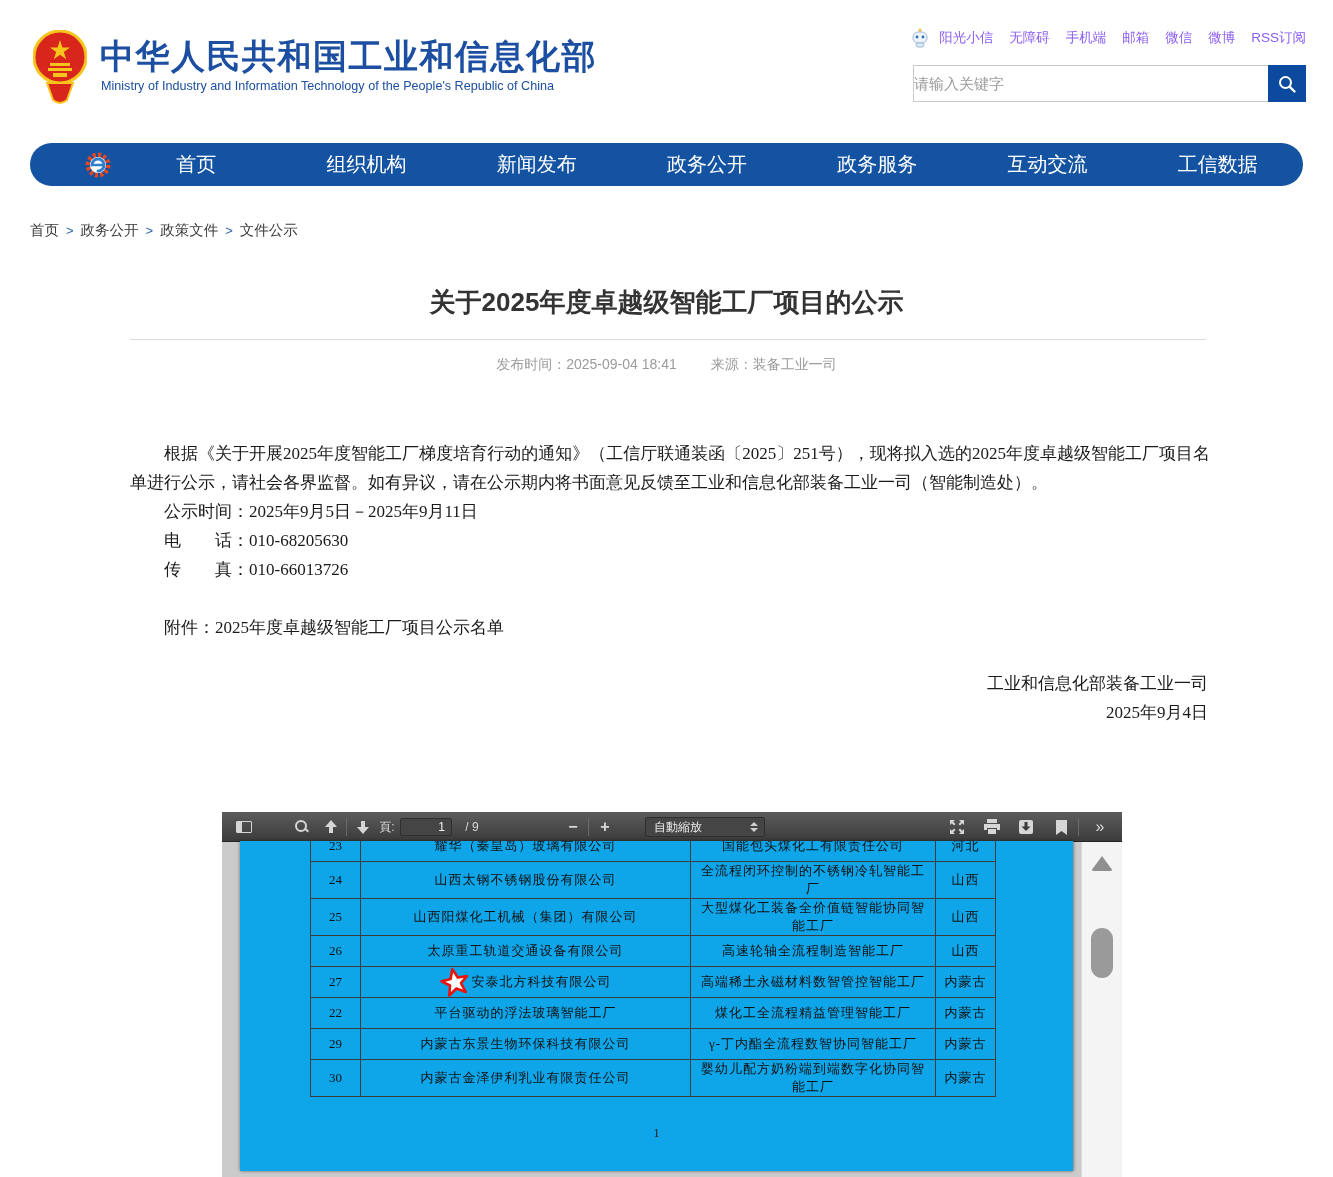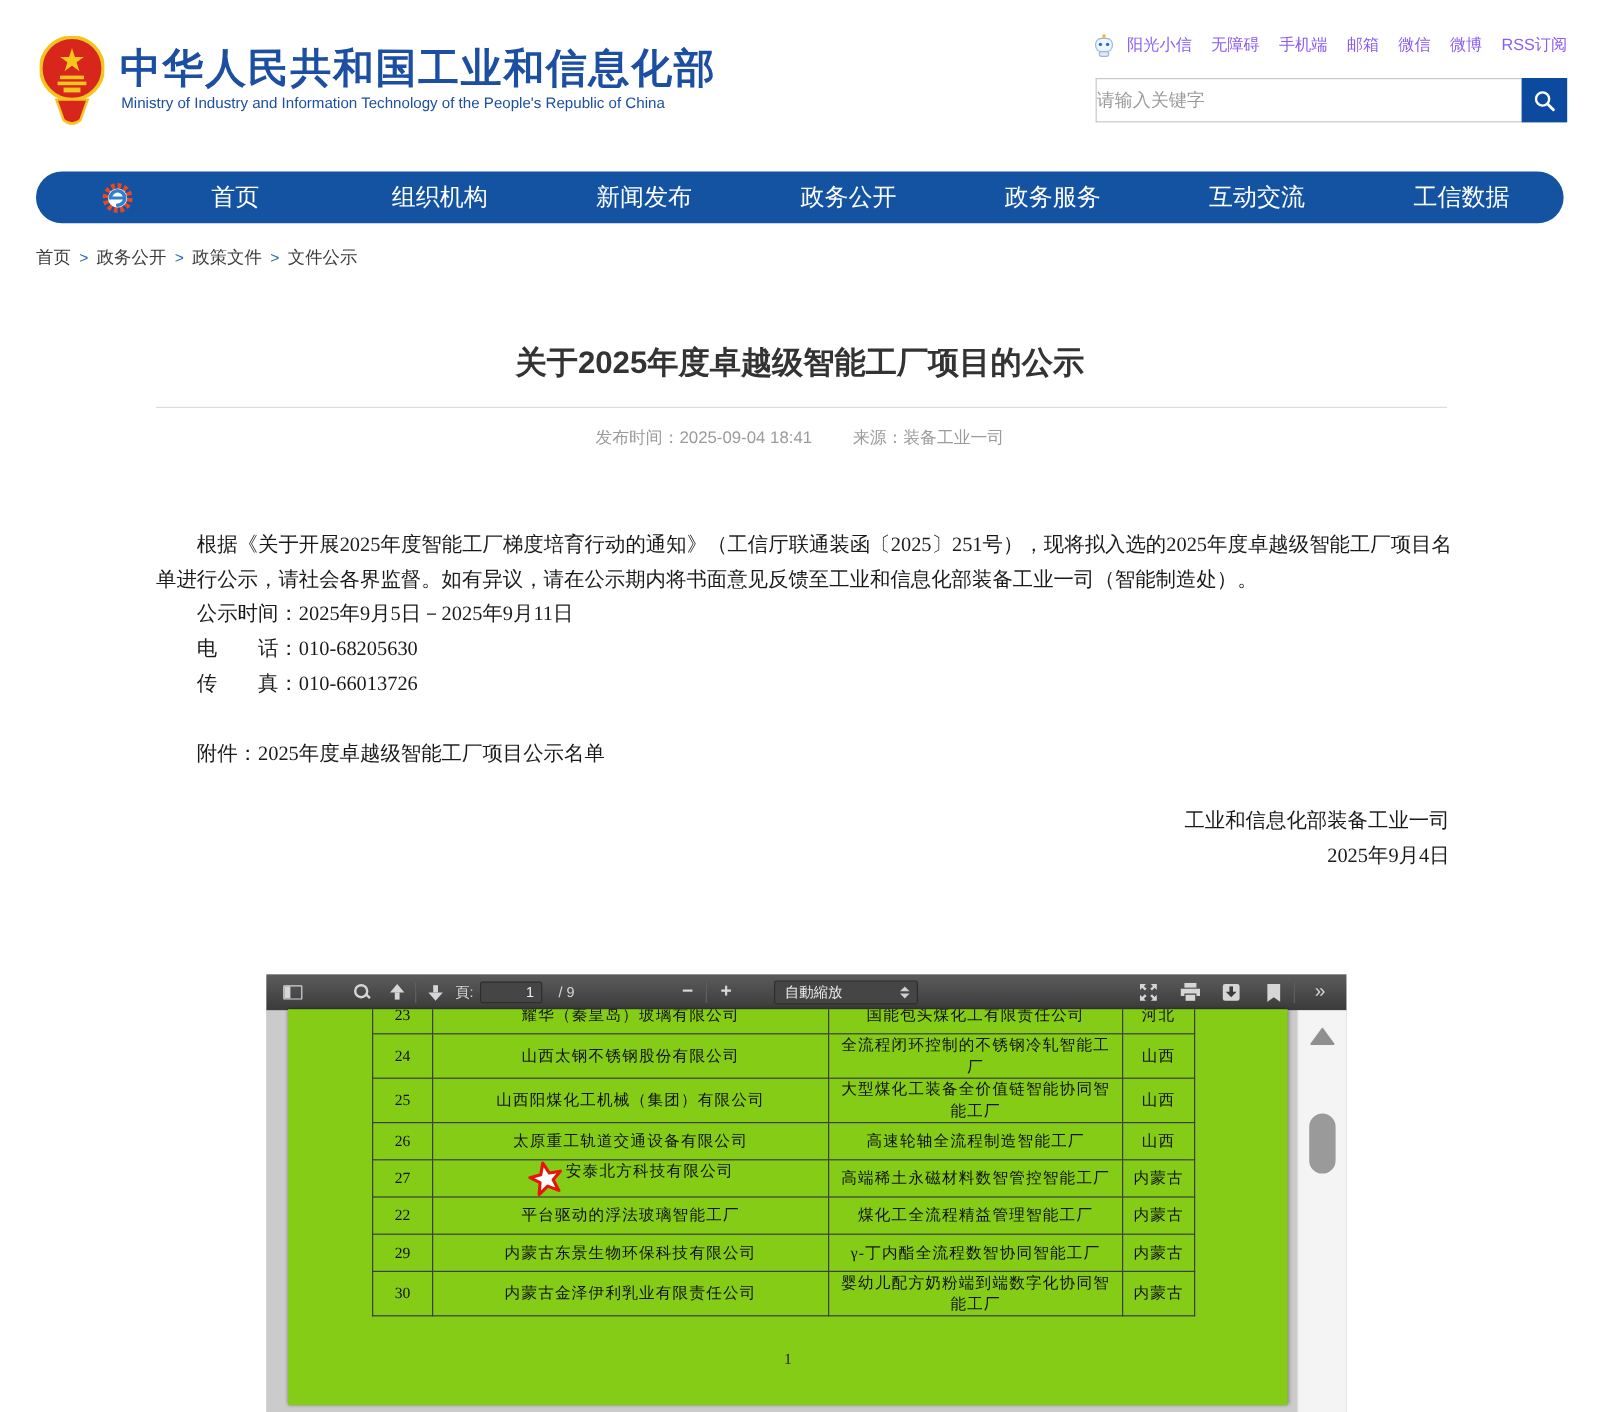--- a/index.html
+++ b/index.html
@@ -48,21 +48,21 @@
     display:flex; align-items:center;
   }
   .nav-logo { margin-left:55px; width:26px; height:26px; flex:0 0 auto; }
   .nav-items { flex:1; display:flex; }
   .nav-item {
     flex:1; text-align:center; color:#ffffff; font-size:20px;
     cursor:pointer; white-space:nowrap;
   }
 
   
-  .breadcrumb { position:absolute; left:30px; top:205px; font-size:14.5px; color:#3a3a3a; }
+  .breadcrumb { position:absolute; left:30px; top:221px; font-size:14.5px; color:#3a3a3a; }
   .breadcrumb a { color:#3a3a3a; text-decoration:none; cursor:pointer; }
   .breadcrumb .sep { color:#2d66b1; margin:0 7px; font-size:13px; }
 
   
   .article-title {
     position:absolute; left:0; top:285px; width:100%;
     text-align:center; font-size:26px; font-weight:bold; color:#333;
   }
   .title-divider { position:absolute; left:130px; top:339px; width:1076px; border-top:1px solid #dcdcdc; }
   .article-meta {
@@ -121,21 +121,21 @@
   .i-arrow .stem { position:absolute; left:4px; width:4px; height:6px; background:#d6d6d6; }
   .i-arrow.up .head { top:0; border-bottom:7px solid #d6d6d6; }
   .i-arrow.up .stem { bottom:1px; }
   .i-arrow.down .head { bottom:0; border-top:7px solid #d6d6d6; }
   .i-arrow.down .stem { top:1px; }
   .tb-glyph { color:#d8d8d8; font-size:16px; font-weight:bold; }
 
   .pdf-content { position:absolute; left:0; right:0; top:30px; bottom:0; background:#cbcbcb; }
   .pdf-page {
     position:absolute; left:18px; top:-1px; width:833px; height:330px;
-    background:#84cc16; box-shadow:1px 0 3px rgba(0,0,0,.35), -1px 0 3px rgba(0,0,0,.2);
+    background:#0ea5e9; box-shadow:1px 0 3px rgba(0,0,0,.35), -1px 0 3px rgba(0,0,0,.2);
     overflow:hidden;
   }
   .scroll-track {
     position:absolute; right:0; top:0; bottom:0; width:41px;
     background:#f4f4f4; border-left:1px solid #dadada;
   }
   .scroll-up {
     position:absolute; left:9px; top:14px; width:22px; height:15px;
     background:#8f8f8f; cursor:pointer;
     clip-path: polygon(50% 0, 100% 100%, 0 100%);
@@ -152,21 +152,21 @@
     font-family:"Liberation Serif", serif; font-size:13px; color:#111;
   }
   .pdf-table td {
     border:1px solid #3c3c3c; height:31px; text-align:center;
     padding:0 4px; letter-spacing:1px;
   }
   .pdf-table .c-no { width:50px; letter-spacing:0; }
   .pdf-table .c-co { width:330px; }
   .pdf-table .c-pj { width:245px; }
   .pdf-table .c-pr { width:60px; }
-  .star-cell { display:flex; justify-content:center; gap:2px; }
+  .star-cell { display:flex; align-items:center; justify-content:center; gap:2px; }
   .star-icon { width:30px; height:30px; flex:0 0 auto; }
   .page-num { position:absolute; left:0; width:100%; top:284px; text-align:center; font-family:"Liberation Serif",serif; font-size:13px; color:#222; }
 </style>
 </head>
 <body>
 
 <svg id="emblem" class="abs" viewBox="0 0 54 76">
   <circle cx="27" cy="27" r="26" fill="#d9261c"></circle>
   <circle cx="27" cy="27" r="26" fill="none" stroke="#f5c51e" stroke-width="3"></circle>
   <polygon points="27,10 29.4,17.4 37,17.4 30.8,21.9 33.2,29.3 27,24.8 20.8,29.3 23.2,21.9 17,17.4 24.6,17.4" fill="#f5c51e"></polygon>

